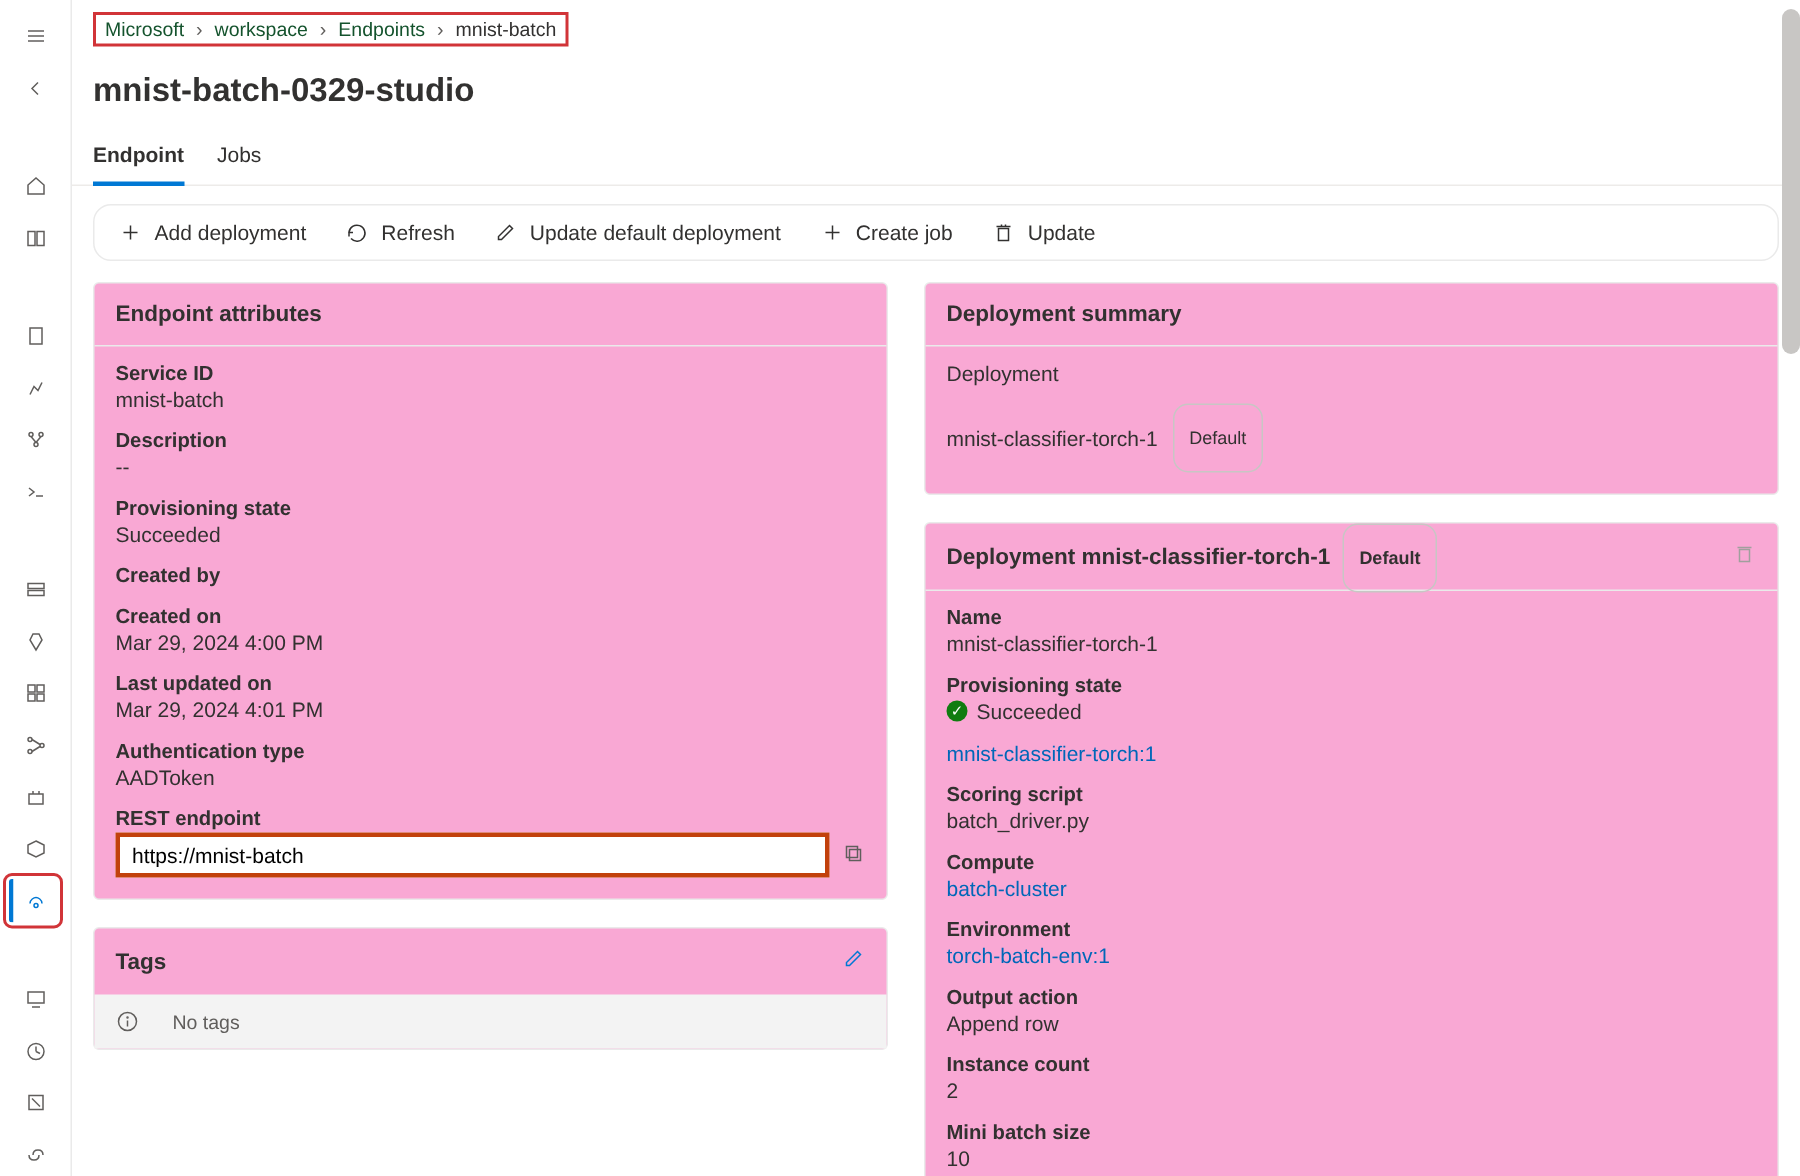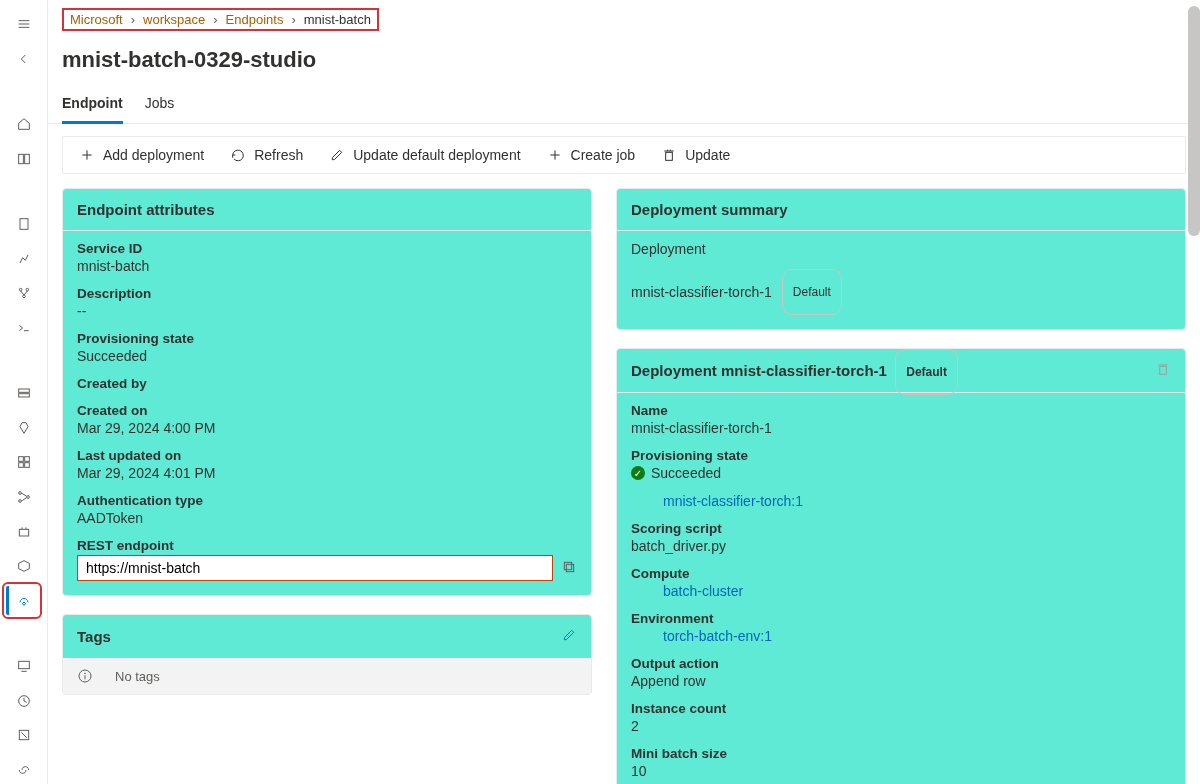--- a/index.html
+++ b/index.html
@@ -6,42 +6,42 @@
 body { font-family: "Segoe UI", -apple-system, sans-serif; font-size: 14px; color: #323130; background: #fff; }
 .app { display: flex; height: 784px; width: 1200px; }
 .sidebar { width: 48px; border-right: 1px solid #eaeaea; display: flex; flex-direction: column; align-items: center; padding-top: 10px; gap: 6px; }
 .sidebar-icon { width: 32px; height: 32px; display: flex; align-items: center; justify-content: center; color: #605e5c; cursor: pointer; border-radius: 4px; }
 .sidebar-icon.active { border-left: 3px solid #0078d4; margin-left: -3px; color: #0078d4; }
 .sidebar-icon.highlighted { outline: 2px solid #d13438; outline-offset: 2px; border-radius: 2px; }
 .sidebar-gap { height: 28px; }
 .main { flex: 1; display: flex; flex-direction: column; overflow: hidden; position: relative; }
 .breadcrumb { display: flex; align-items: center; gap: 8px; padding: 8px 14px; font-size: 13px; }
 .breadcrumb-box { border: 2px solid #d13438; padding: 2px 6px; display: inline-flex; align-items: center; gap: 8px; }
-.breadcrumb a { color: #a16207; text-decoration: none; }
+.breadcrumb a { color: #14532d; text-decoration: none; }
 .breadcrumb .chev { color: #605e5c; }
 .breadcrumb .current { color: #323130; }
 .page-title { font-size: 22px; font-weight: 600; padding: 8px 14px 14px; }
 .tabs { display: flex; gap: 22px; padding: 0 14px; border-bottom: 1px solid #edebe9; }
 .tab { padding: 8px 0 10px; font-size: 14px; color: #323130; cursor: pointer; }
 .tab.active { font-weight: 600; border-bottom: 3px solid #0078d4; margin-bottom: -1px; }
 .content-wrap { flex: 1; overflow-y: auto; padding: 12px 14px; }
-.toolbar { display: flex; gap: 26px; padding: 10px 16px; border: 1px solid #eaeaea; border-radius: 1px; margin-bottom: 14px; }
+.toolbar { display: flex; gap: 26px; padding: 10px 16px; border: 1px solid #eaeaea; border-radius: 12px; margin-bottom: 14px; }
 .toolbar-btn { display: flex; align-items: center; gap: 8px; color: #323130; cursor: pointer; font-size: 14px; }
 .columns { display: flex; gap: 24px; }
 .col-left { flex: 0 0 530px; display: flex; flex-direction: column; gap: 18px; }
 .col-right { flex: 1; display: flex; flex-direction: column; gap: 18px; }
-.card { border: 1px solid #eaeaea; border-radius: 4px; background: #5eead4; }
+.card { border: 1px solid #eaeaea; border-radius: 4px; background: #f9a8d4; }
 .card-header { padding: 12px 14px; font-weight: 600; font-size: 15px; border-bottom: 1px solid #eaeaea; display: flex; align-items: center; justify-content: space-between; }
 .card-body { padding: 10px 14px 14px; }
 .field { margin-bottom: 12px; }
 .field-label { font-weight: 600; font-size: 13.5px; margin-bottom: 2px; }
 .field-value { font-size: 14px; color: #323130; }
-.field-link { color: #0067b8; cursor: pointer; margin-left: 32px; }
+.field-link { color: #0067b8; cursor: pointer; }
 .rest-row { display: flex; align-items: center; gap: 8px; }
-.rest-input { flex: 1; border: 1px solid #c2410c; padding: 4px 8px; font-size: 14px; font-family: inherit; }
+.rest-input { flex: 1; border: 3px solid #c2410c; padding: 4px 8px; font-size: 14px; font-family: inherit; }
 .copy-icon { color: #605e5c; cursor: pointer; }
 .tags-header { display: flex; justify-content: space-between; align-items: center; padding: 12px 14px; font-weight: 600; font-size: 15px; }
 .tags-body { background: #f3f3f3; padding: 10px 14px; display: flex; align-items: center; gap: 22px; color: #605e5c; font-size: 13px; }
 .badge { border: 1px solid #c8c6c4; border-radius: 10px; padding: 15px 10px; font-size: 12px; color: #323130; }
 .deploy-name-row { display: flex; align-items: center; gap: 10px; padding: 8px 14px 14px; }
 .status-row { display: flex; align-items: center; gap: 6px; }
 .check { width: 14px; height: 14px; background: #107c10; border-radius: 50%; display: inline-flex; align-items: center; justify-content: center; color: #fff; font-size: 10px; }
 .icon-svg { width: 16px; height: 16px; stroke: currentColor; fill: none; stroke-width: 1.5; }
 .delete-icon-header { color: #a19f9d; cursor: pointer; }
 .scrollbar-track { position: absolute; right: 0; top: 6px; bottom: 6px; width: 12px; }

